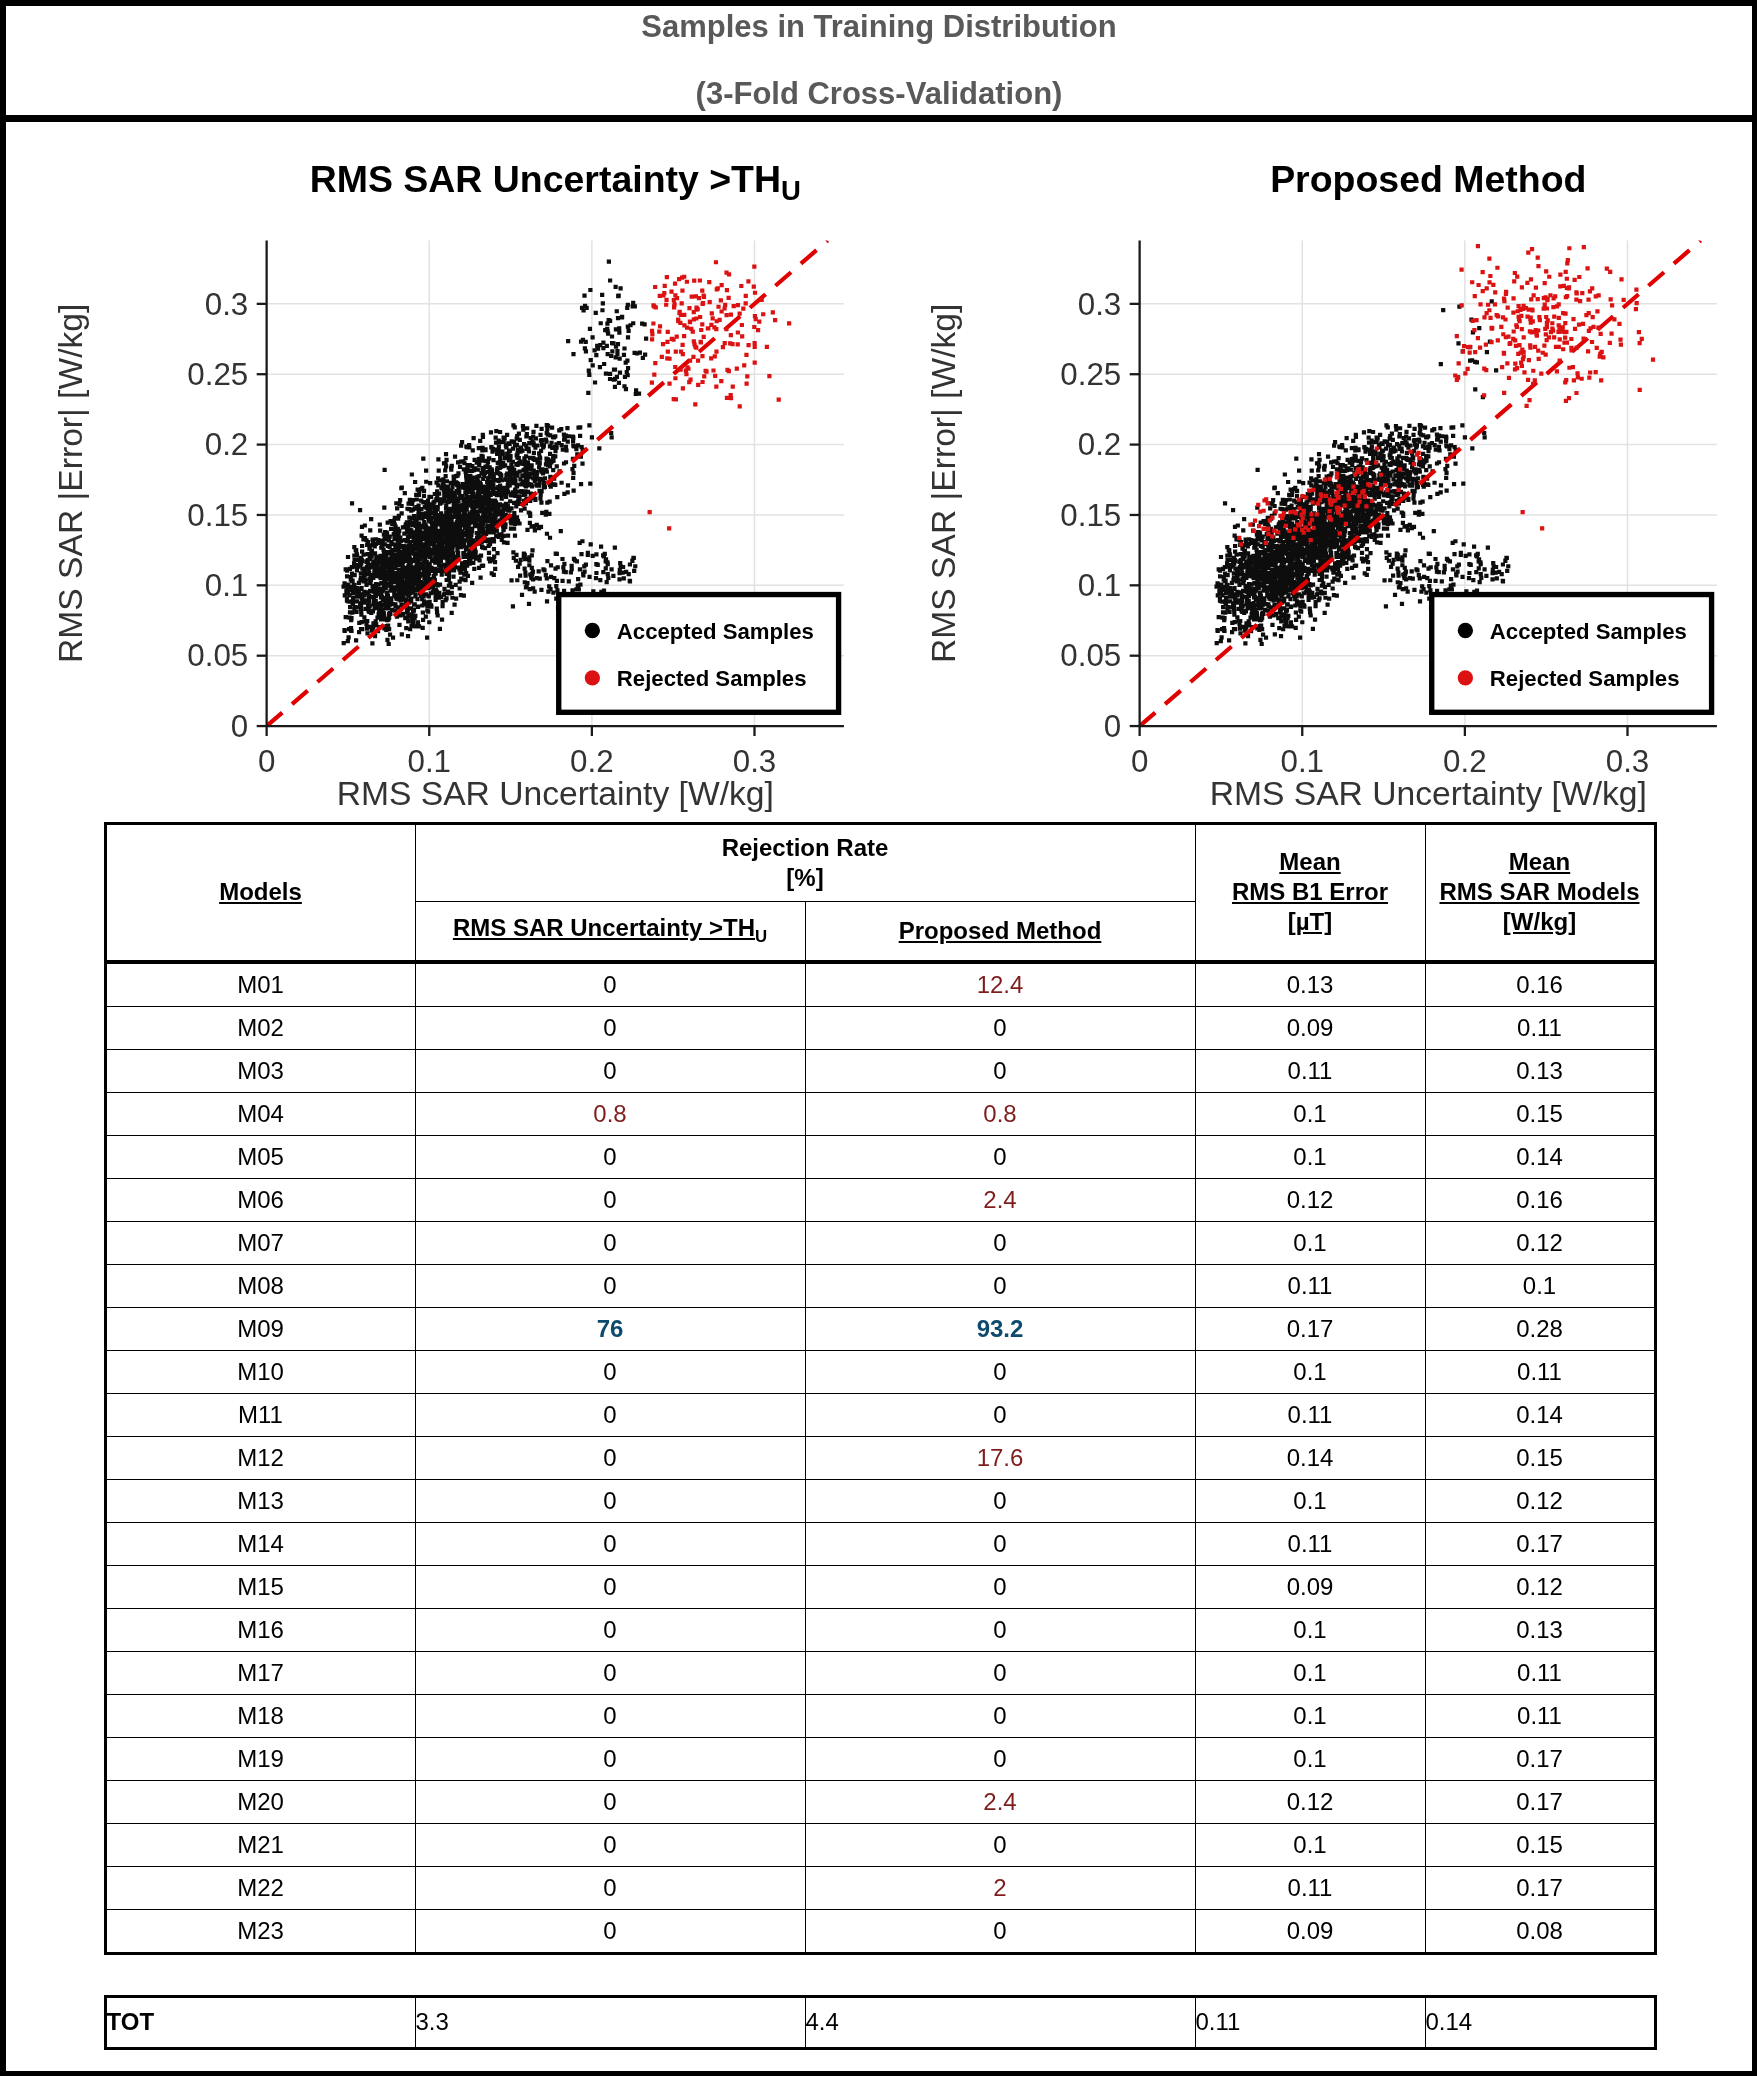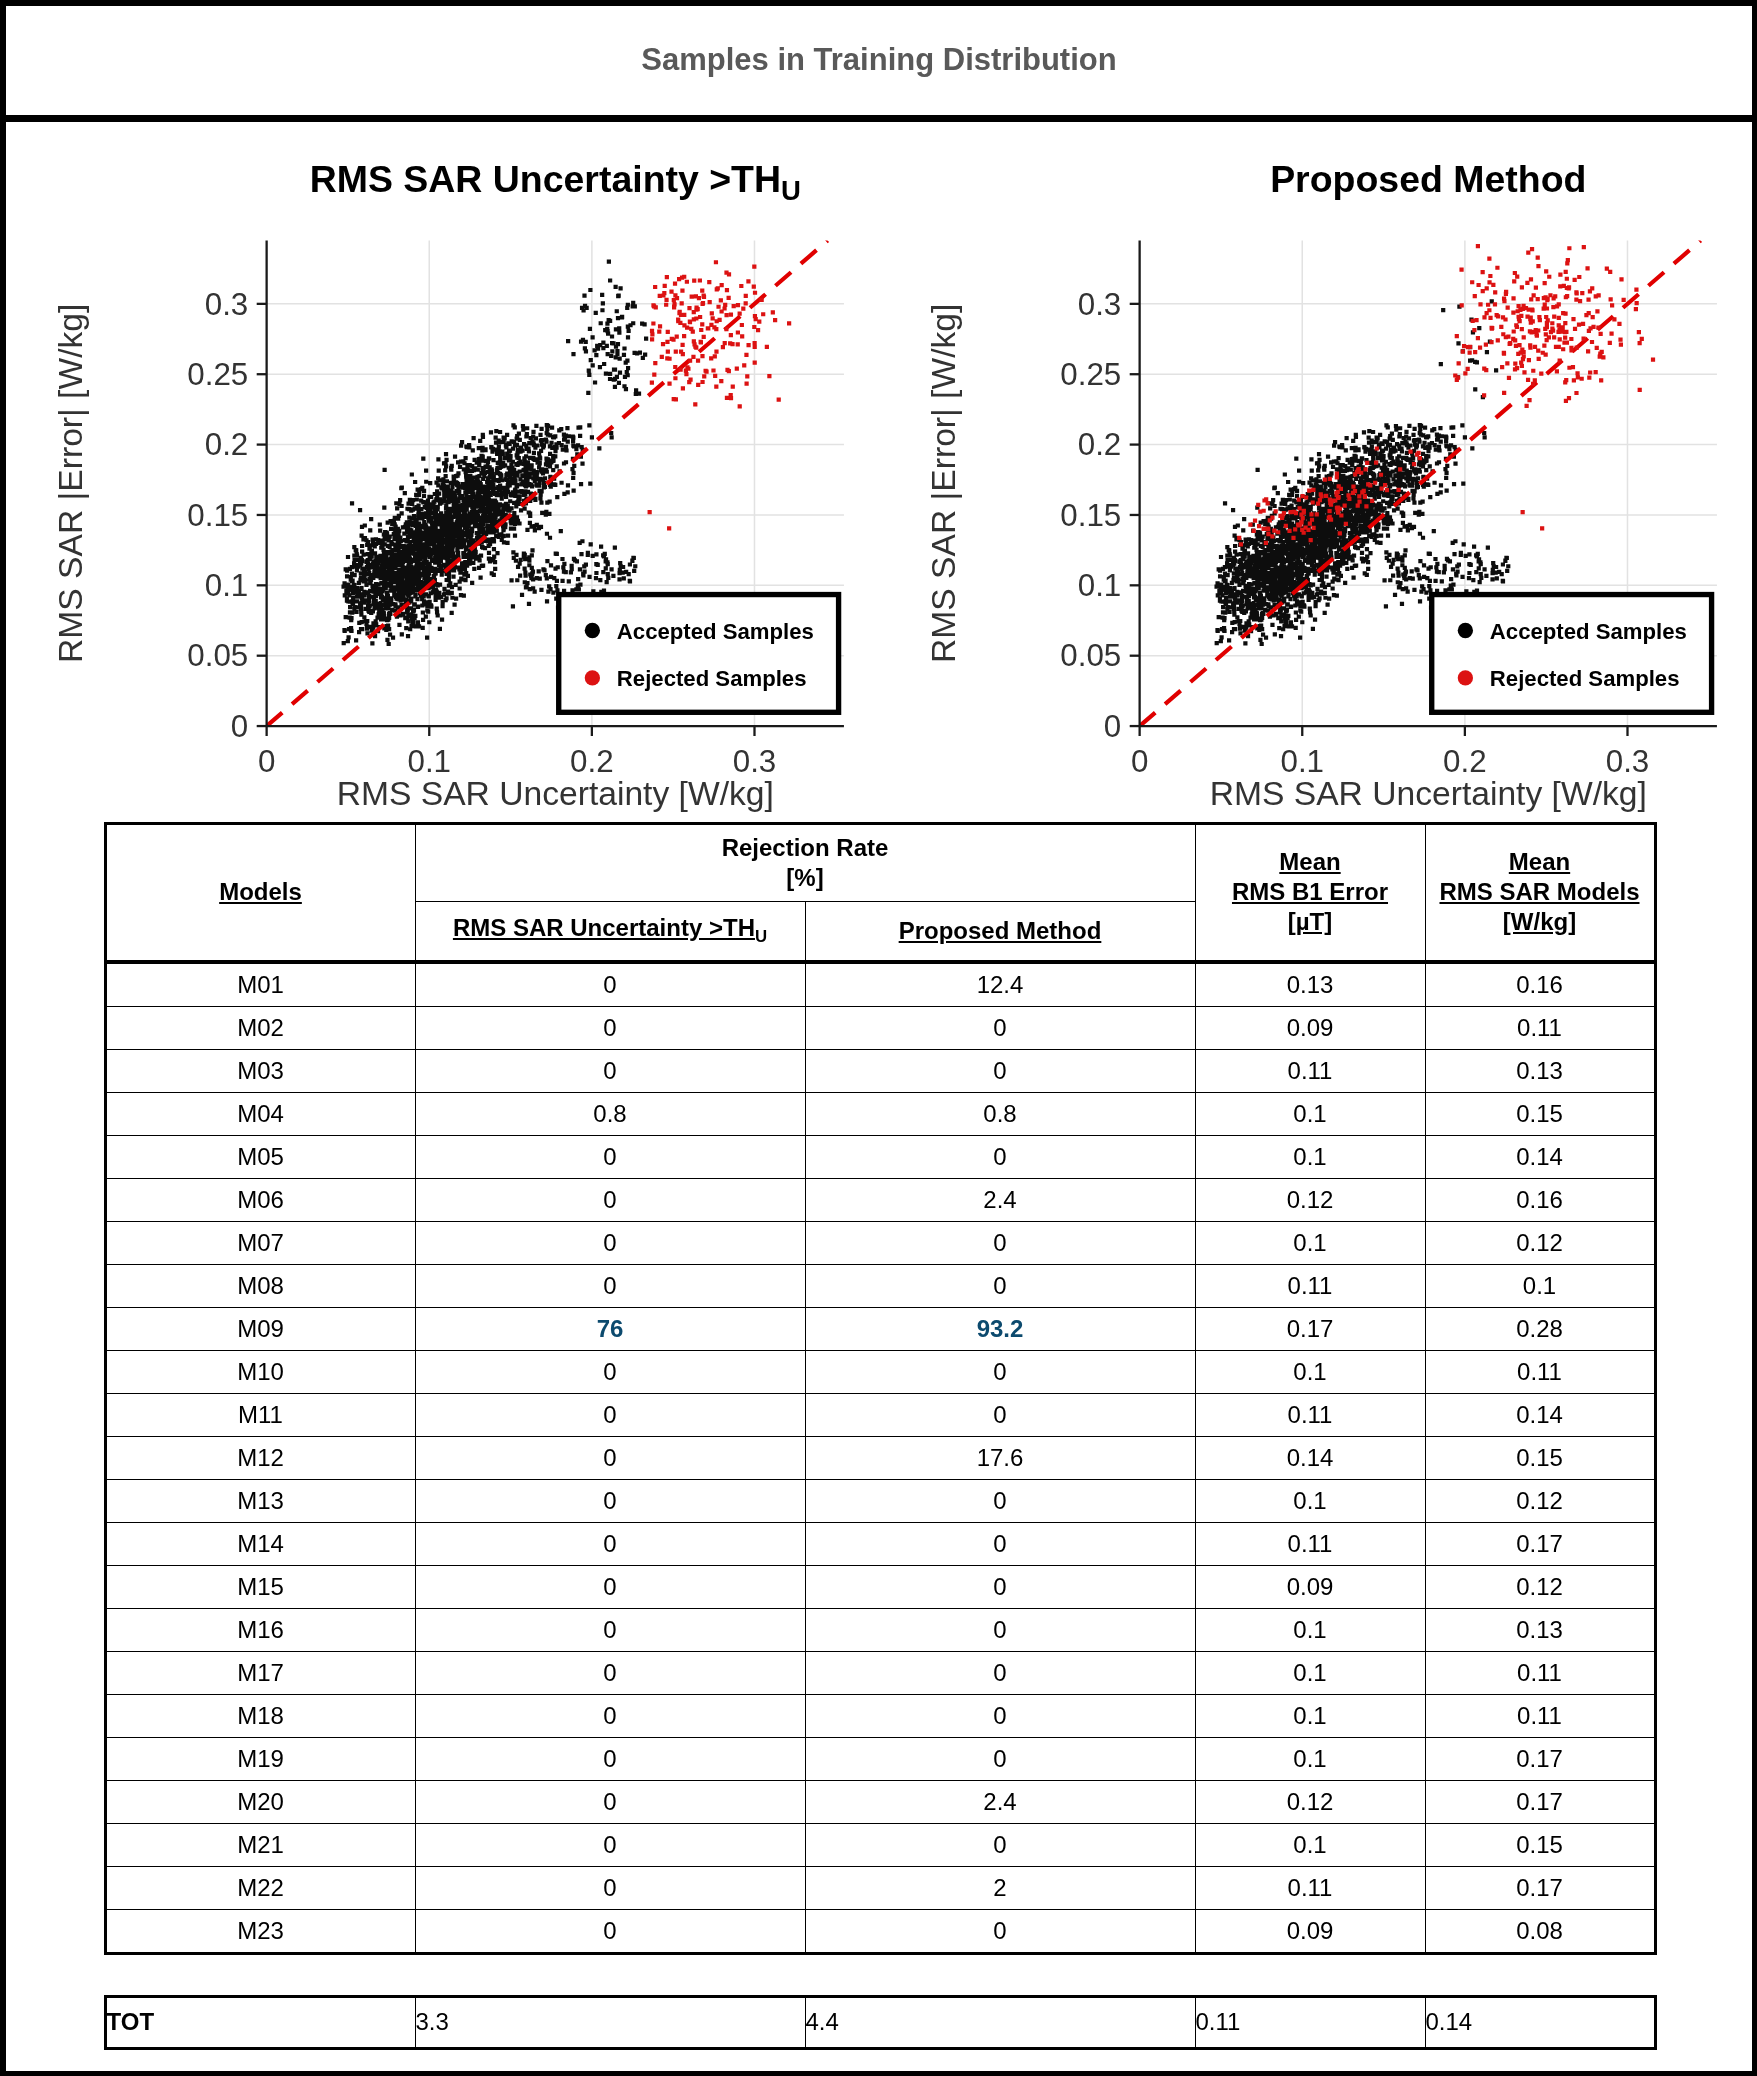--- a/index.html
+++ b/index.html
@@ -15,35 +15,36 @@
   table{border-collapse:collapse;width:100%;table-layout:fixed;}
   table.main{border:3.1px solid #000;}
   table.main th,table.main td{border:1.9px solid #000;text-align:center;vertical-align:middle;
         padding:0;font-size:24px;color:#000;}
   thead th{font-weight:bold;}
   thead tr.h1 th{height:76px;}
   thead tr.h2 th{height:58px;}
   thead tr.h2 th, thead th[rowspan]{border-bottom:4.6px solid #000;text-decoration:underline;}
   tbody td{height:42px;font-weight:normal;}
   td.model{font-weight:normal;}
-  .red{color:#000000;}
+  .red{color:#7f1d1d;}
   .red-bold{color:#0c4a6e;font-weight:bold;}
   .hline{display:block;line-height:1.25;}
   table.tot{border:3.1px solid #000;margin-top:40px;}
   table.tot td{border:1.9px solid #000;text-align:left;height:49px;font-size:24px;padding:0;}
   table.tot td.model{font-weight:bold;}
   sub.thu{font-size:70%;}
 </style>
 </head>
 <body>
 
 <div class="page">
 
   <div class="title-box">
     <div class="title-line">Samples in Training Distribution</div>
+    <div class="title-line">(3-Fold Cross-Validation)</div>
   </div>
 
   <div class="plots">
     <div class="plot-half">
       <svg id="plot0" viewBox="0 0 1100 905">
           <defs>
             <clipPath id="clip0">
               <rect x="320" y="155" width="755" height="635"></rect>
             </clipPath>
           </defs>

